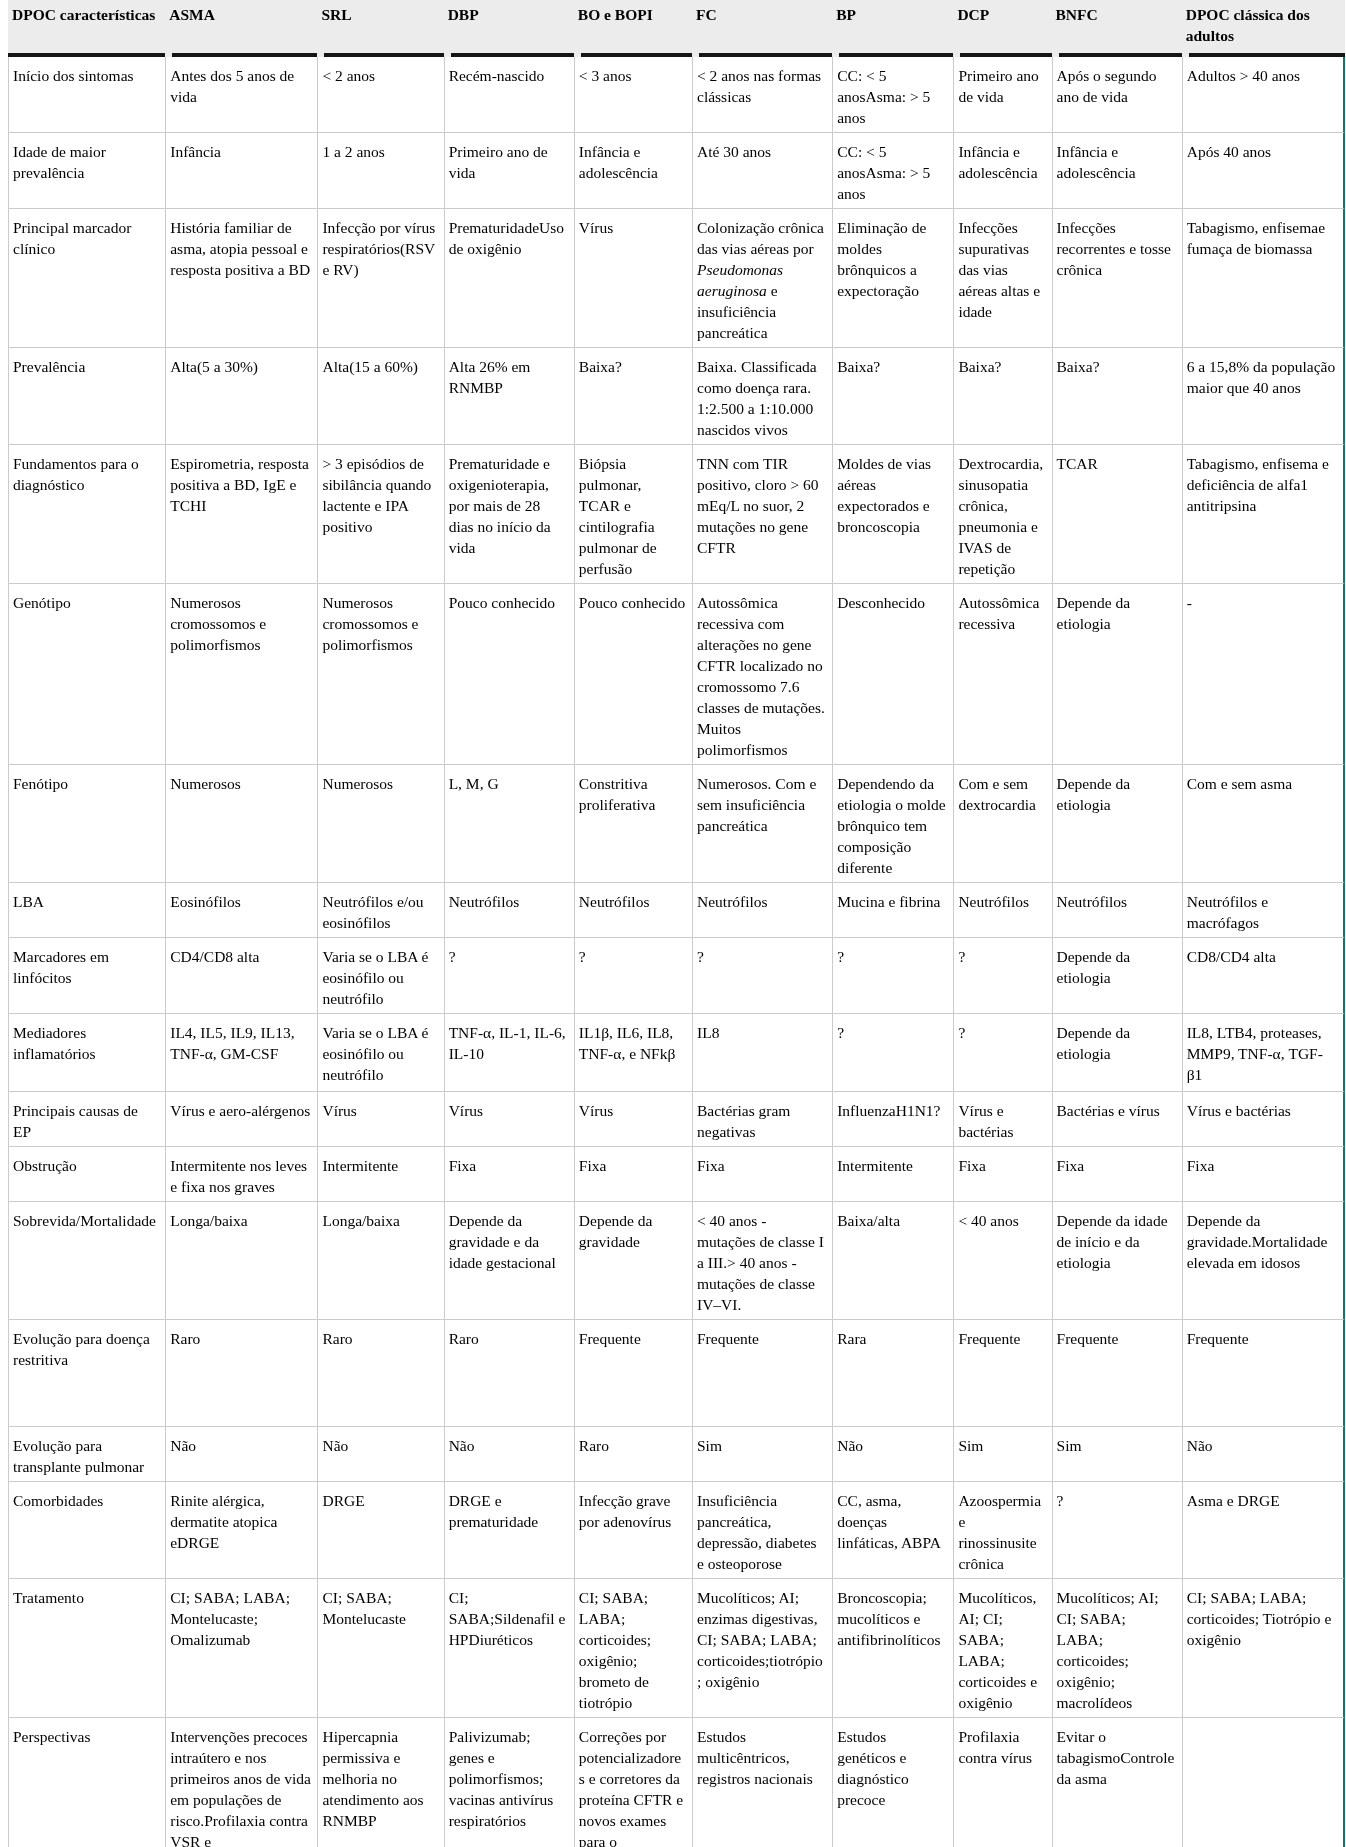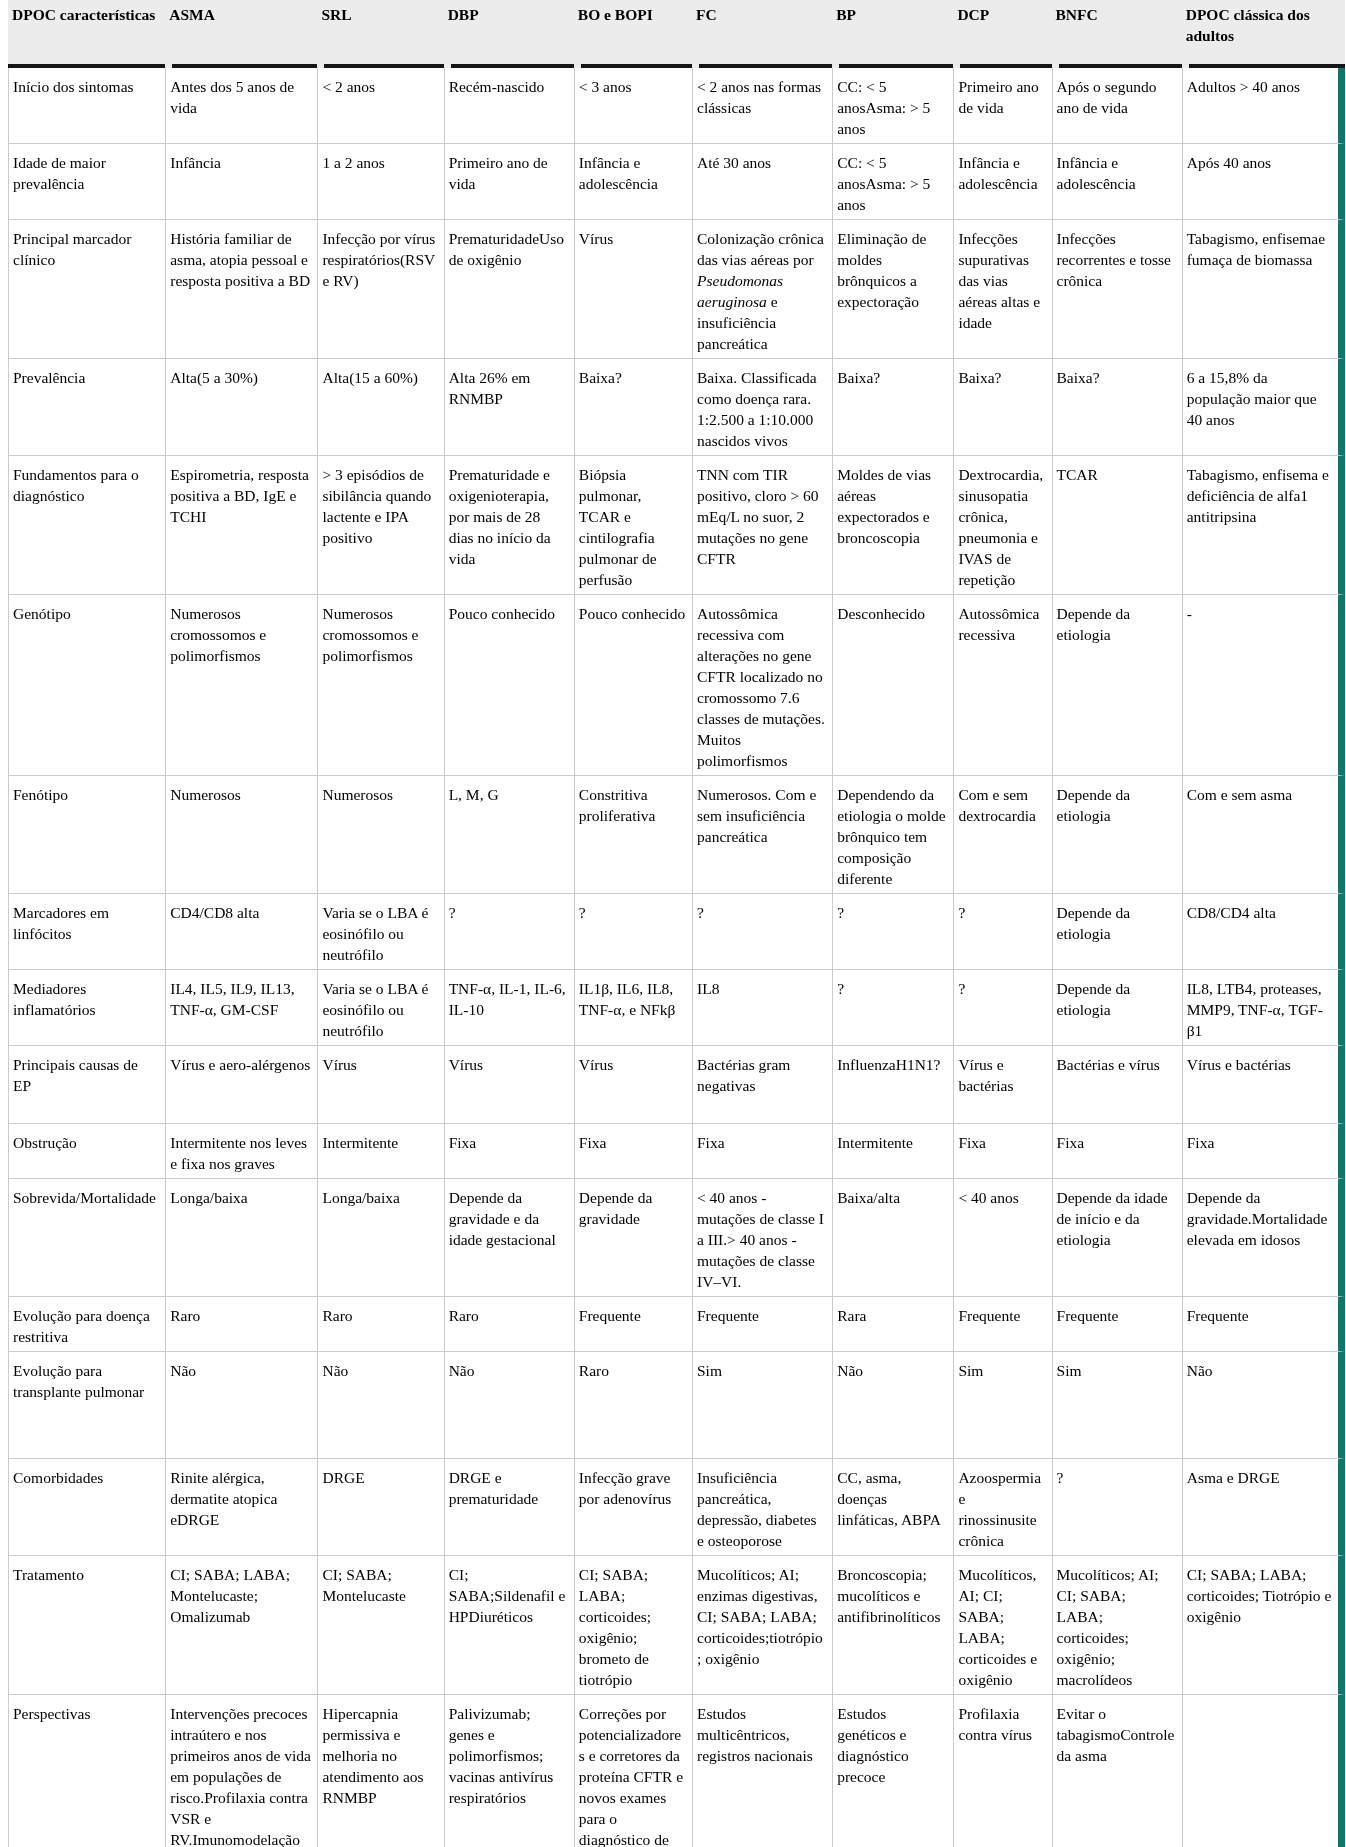--- a/index.html
+++ b/index.html
@@ -30,21 +30,21 @@
   col.c8 { width: 130px; }
   col.c9 { width: 163px; }
 
   th {
     font-size: 15.5px;
     line-height: 21px;
     font-weight: bold;
     text-align: left;
     vertical-align: top;
     padding: 4px 6px 4px 4px;
-    height: 68px;
+    height: 57px;
     box-sizing: border-box;
     
     background:
       linear-gradient(#161616,#161616) no-repeat left bottom / 100% 4px,
       #ececec;
   }
   th + th {
     background:
       linear-gradient(#161616,#161616) no-repeat right bottom / calc(100% - 7px) 4px,
       #ececec;
@@ -55,21 +55,21 @@
     line-height: 21px;
     vertical-align: top;
     text-align: left;
     padding: 8px 6px 4px 4px;
     border-left: 1px solid #cbcbcb;
     border-bottom: 1px solid #cbcbcb;
     overflow-wrap: break-word;
     box-sizing: border-box;
     background: #ffffff;
   }
-  td:last-child { border-right: 7px solid #0f766e; }
+  td:last-child { border-right: 2px solid #0f766e; }
   td i { font-style: italic; }
 
   
   tbody tr:nth-child(1)  { height: 66px;  }
   tbody tr:nth-child(2)  { height: 70px;  }
   tbody tr:nth-child(3)  { height: 132px; }
   tbody tr:nth-child(4)  { height: 93px;  }
   tbody tr:nth-child(5)  { height: 132px; }
   tbody tr:nth-child(6)  { height: 175px; }
   tbody tr:nth-child(7)  { height: 105px; }
@@ -196,20 +196,32 @@
           <td>Numerosos</td>
           <td>L, M, G</td>
           <td>Constritiva proliferativa</td>
           <td>Numerosos. Com e sem insuficiência pancreática</td>
           <td>Dependendo da etiologia o molde brônquico tem composição diferente</td>
           <td>Com e sem dextrocardia</td>
           <td>Depende da etiologia</td>
           <td>Com e sem asma</td>
         </tr>
         <tr>
+          <td>LBA</td>
+          <td>Eosinófilos</td>
+          <td>Neutrófilos e/ou eosinófilos</td>
+          <td>Neutrófilos</td>
+          <td>Neutrófilos</td>
+          <td>Neutrófilos</td>
+          <td>Mucina e fibrina</td>
+          <td>Neutrófilos</td>
+          <td>Neutrófilos</td>
+          <td>Neutrófilos e macrófagos</td>
+        </tr>
+        <tr>
           <td>Marcadores em linfócitos</td>
           <td>CD4/CD8 alta</td>
           <td>Varia se o LBA é eosinófilo ou neutrófilo</td>
           <td>?</td>
           <td>?</td>
           <td>?</td>
           <td>?</td>
           <td>?</td>
           <td>Depende da etiologia</td>
           <td>CD8/CD4 alta</td>

